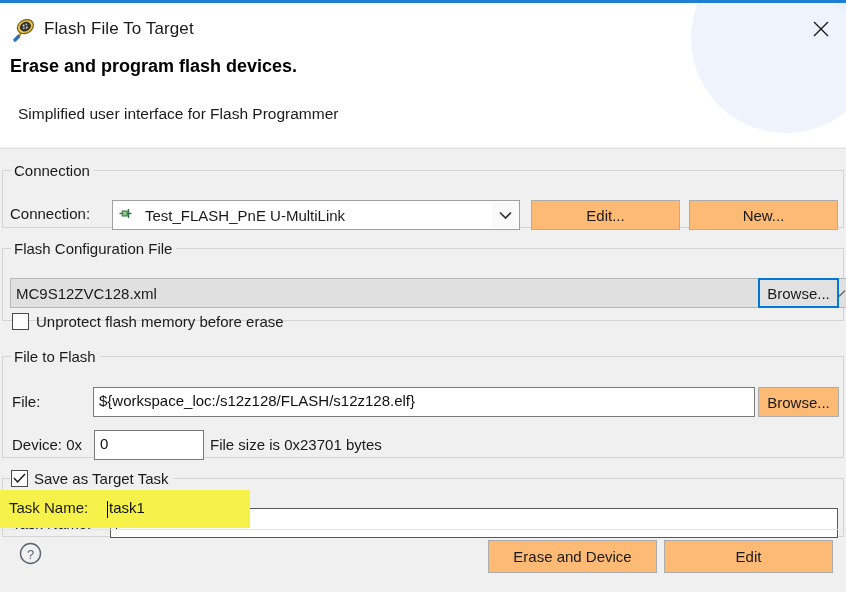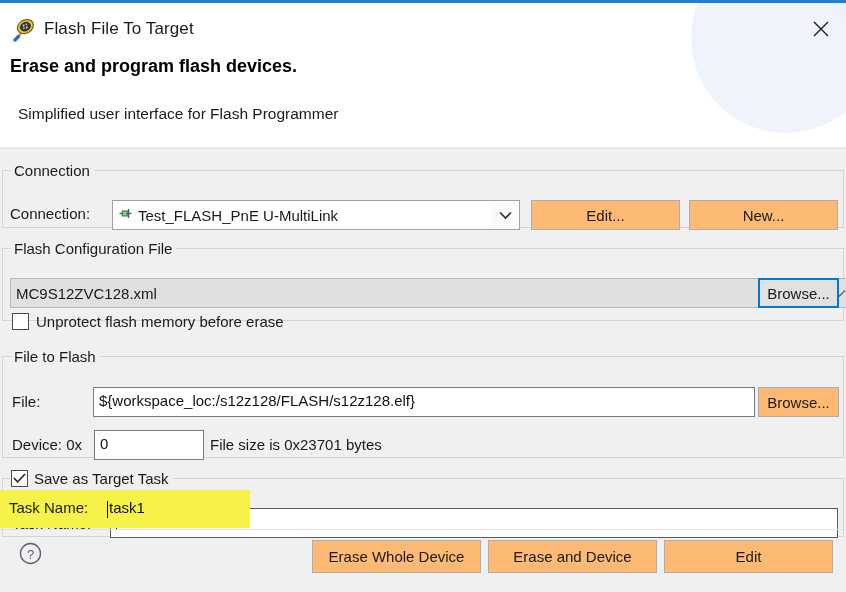--- a/index.html
+++ b/index.html
@@ -134,21 +134,21 @@
     display: flex;
     align-items: center;
     position: relative;
     font-size: 15px;
     color: #1a1a1a;
   }
   .combo .combo-text {
     padding-left: 5px;
     display: flex;
     align-items: flex-end;
-    gap: 5px;
+    gap: 12px;
     overflow: hidden;
     white-space: nowrap;
   }
   .combo .arrow-box {
     position: absolute;
     right: 1px; top: 1px; bottom: 1px;
     width: 26px;
     display: flex; align-items: center; justify-content: center;
     background: #fafafa;
   }
@@ -349,18 +349,17 @@
 
     <div class="sep-line" style="top:381px;"></div>
 
     <div style="position:absolute; left:19px; top:394px;">
       <svg width="23" height="23" viewBox="0 0 23 23">
         <circle cx="11.5" cy="11.5" r="10" fill="none" stroke="#5a6472" stroke-width="1.4"></circle>
         <text x="11.5" y="16.5" text-anchor="middle" font-family="Liberation Sans, sans-serif" font-size="13" fill="#5a6472">?</text>
       </svg>
     </div>
 
-    <div class="btn footer-btn" style="left:312px; top:392px; width:169px; height:33px;">Erase Whole Device</div>
     <div class="btn footer-btn" style="left:488px; top:392px; width:169px; height:33px;">Erase and Device</div>
     <div class="btn footer-btn" style="left:664px; top:392px; width:169px; height:33px;">Edit</div>
   </div>
 
 </div>
 
 </body></html>

